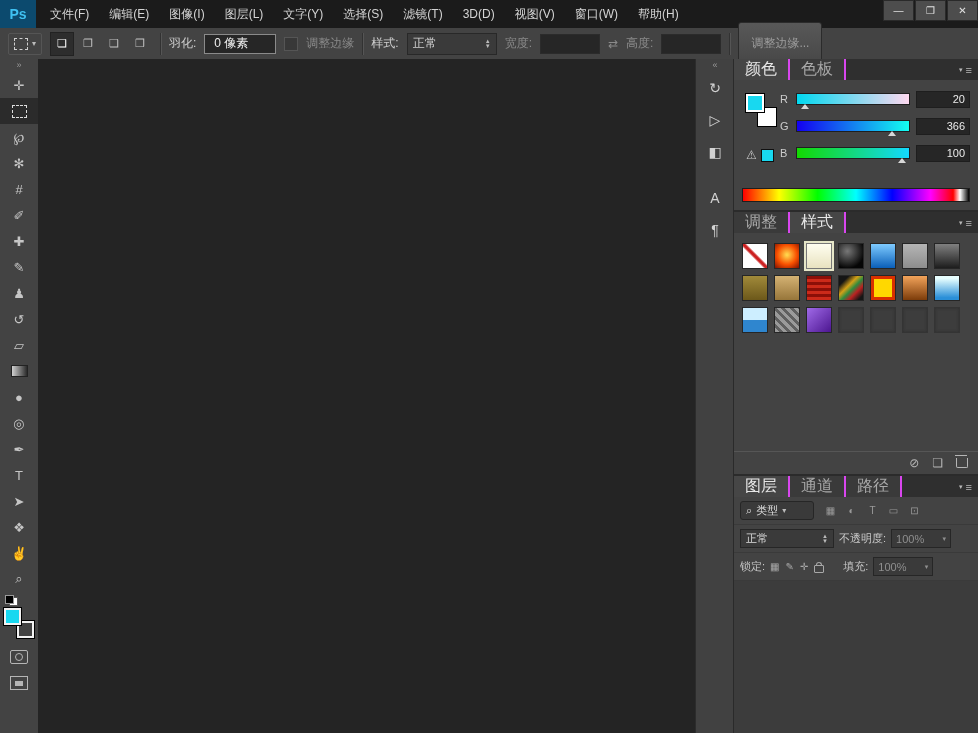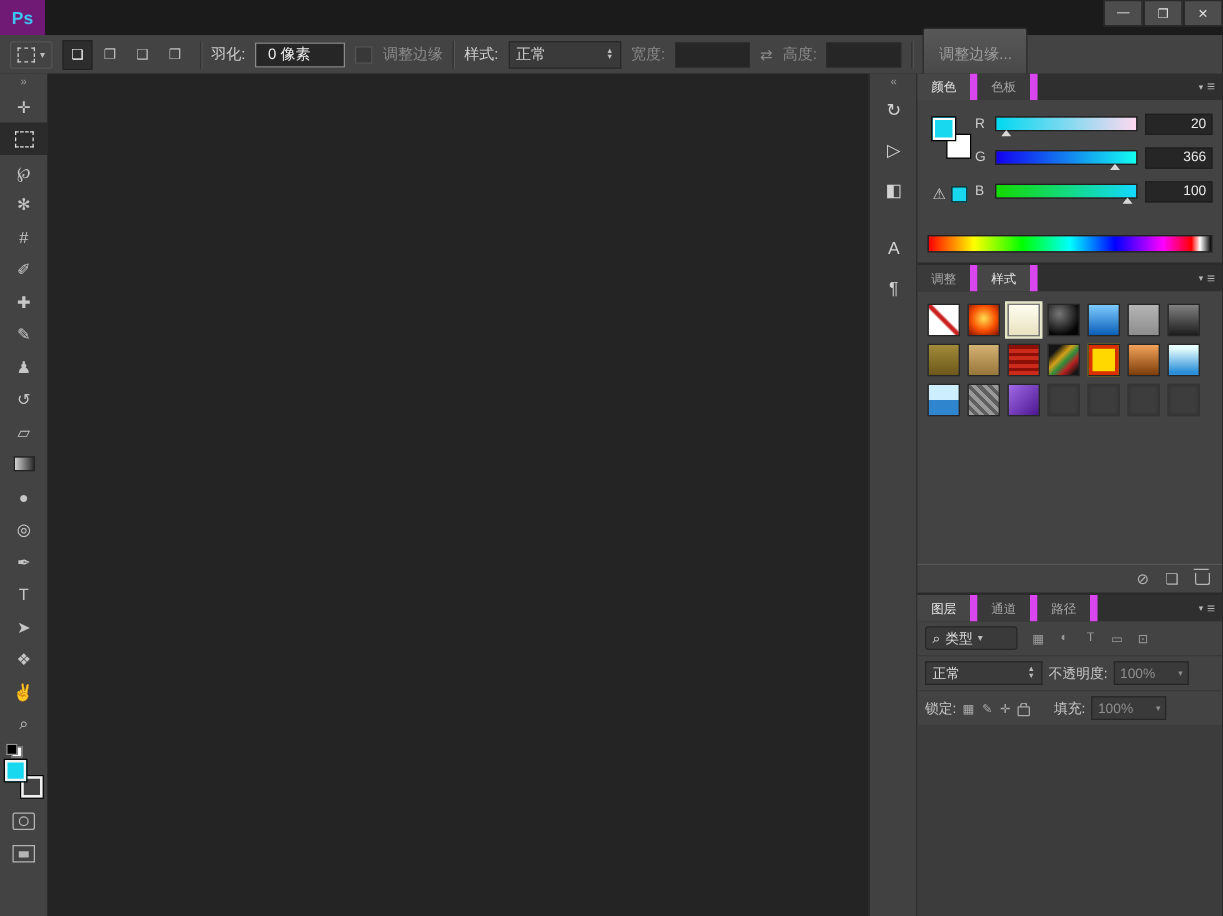--- a/index.html
+++ b/index.html
@@ -1,20 +1,20 @@
 <!DOCTYPE html>
 <html><head>
 <meta charset="utf-8">
 <style>
   html,body{margin:0;padding:0;background:#1b1b1b;}
   .app{position:relative;width:978px;height:733px;background:#434343;font-family:"Liberation Sans",sans-serif;overflow:hidden;-webkit-user-select:none;user-select:none;}
 
   
   .titlebar{position:absolute;top:0;left:0;right:0;height:28px;background:#1b1b1b;display:flex;align-items:stretch;}
-  .ps-logo{width:36px;display:flex;align-items:center;justify-content:center;background:#701a75;color:#3fc1f2;font-weight:bold;font-size:14px;}
+  .ps-logo{width:36px;display:flex;align-items:center;justify-content:center;background:#0c4a6e;color:#3fc1f2;font-weight:bold;font-size:14px;}
   .menubar{display:flex;align-items:center;margin-left:4px;}
   .menu-item{padding:0 10px;line-height:28px;font-size:12px;color:#d4d4d4;cursor:default;}
   .win-controls{margin-left:auto;display:flex;align-items:flex-start;}
   .win-btn{width:29px;height:19px;background:#4d4d4d;border:1px solid #2a2a2a;color:#e0e0e0;font-size:10px;display:flex;align-items:center;justify-content:center;margin-left:1px;}
 
   
   .options-bar{position:absolute;top:28px;left:0;right:0;height:31px;background:#434343;border-bottom:1px solid #222;display:flex;align-items:center;padding:0 8px;gap:8px;font-size:12px;color:#cfcfcf;}
   .sep{width:1px;height:22px;background:#323232;box-shadow:1px 0 0 #555;}
   .tool-preset{display:flex;align-items:center;gap:4px;padding:4px 5px;border:1px solid #555;border-radius:2px;}
   .marquee-glyph{width:12px;height:10px;border:1px dashed #cfcfcf;display:inline-block;}
@@ -58,21 +58,21 @@
   .dock{position:absolute;top:59px;right:244px;width:38px;bottom:0;background:#414141;border-left:1px solid #2c2c2c;display:flex;flex-direction:column;align-items:center;}
   .dock-collapse{height:13px;width:100%;text-align:center;color:#9a9a9a;font-size:9px;line-height:13px;}
   .dock-icon{width:28px;height:26px;margin:3px 0;display:flex;align-items:center;justify-content:center;color:#d2d2d2;font-size:14px;}
   .dock-gap{height:14px;}
 
   
   .panels{position:absolute;top:59px;right:0;width:244px;bottom:0;background:#434343;border-left:1px solid #2a2a2a;display:flex;flex-direction:column;}
   .panel-group{border-bottom:2px solid #2b2b2b;}
   .panel-group.grow{flex:1;display:flex;flex-direction:column;border-bottom:none;}
   .tabbar{height:21px;background:#2f2f2f;display:flex;align-items:stretch;}
-  .tab{padding:0 11px;font-size:10px;color:#a8a8a8;background:#3a3a3a;border-right:6px solid #d946ef;display:flex;align-items:center;}
+  .tab{padding:0 11px;font-size:16px;color:#a8a8a8;background:#3a3a3a;border-right:2px solid #d946ef;display:flex;align-items:center;}
   .tab.active{background:#464646;color:#e6e6e6;}
   .panel-menu{margin-left:auto;display:flex;align-items:center;gap:3px;padding-right:6px;color:#b8b8b8;font-size:11px;}
   .panel-menu .tri{font-size:7px;}
 
   
   .color-content{position:relative;height:130px;}
   .cw-front{position:absolute;left:12px;top:14px;width:18px;height:18px;z-index:2;box-shadow:0 0 0 1px #000,inset 0 0 0 2px #fff;}
   .cw-back{position:absolute;left:24px;top:28px;width:18px;height:18px;background:#fff;box-shadow:0 0 0 1px #000;}
   .ch-row{position:absolute;left:46px;right:8px;height:18px;display:flex;align-items:center;gap:6px;}
   .ch-label{width:10px;font-size:11px;color:#cccccc;}
@@ -106,20 +106,33 @@
   .lock-css::before{content:"";position:absolute;left:1px;top:-4px;width:4px;height:3px;border:1px solid #a8a8a8;border-bottom:none;border-radius:3px 3px 0 0;}
   .layers-empty{flex:1;background:#3c3c3c;}
 </style>
 </head>
 <body>
 
 <div class="app">
 
   <div class="titlebar">
     <div class="ps-logo">Ps</div>
+    <div class="menubar">
+      <div class="menu-item">文件(F)</div>
+      <div class="menu-item">编辑(E)</div>
+      <div class="menu-item">图像(I)</div>
+      <div class="menu-item">图层(L)</div>
+      <div class="menu-item">文字(Y)</div>
+      <div class="menu-item">选择(S)</div>
+      <div class="menu-item">滤镜(T)</div>
+      <div class="menu-item">3D(D)</div>
+      <div class="menu-item">视图(V)</div>
+      <div class="menu-item">窗口(W)</div>
+      <div class="menu-item">帮助(H)</div>
+    </div>
     <div class="win-controls">
       <div class="win-btn">—</div>
       <div class="win-btn">❐</div>
       <div class="win-btn">✕</div>
     </div>
   </div>
 
   <div class="options-bar">
     <div class="tool-preset">
       <span class="marquee-glyph"></span>

